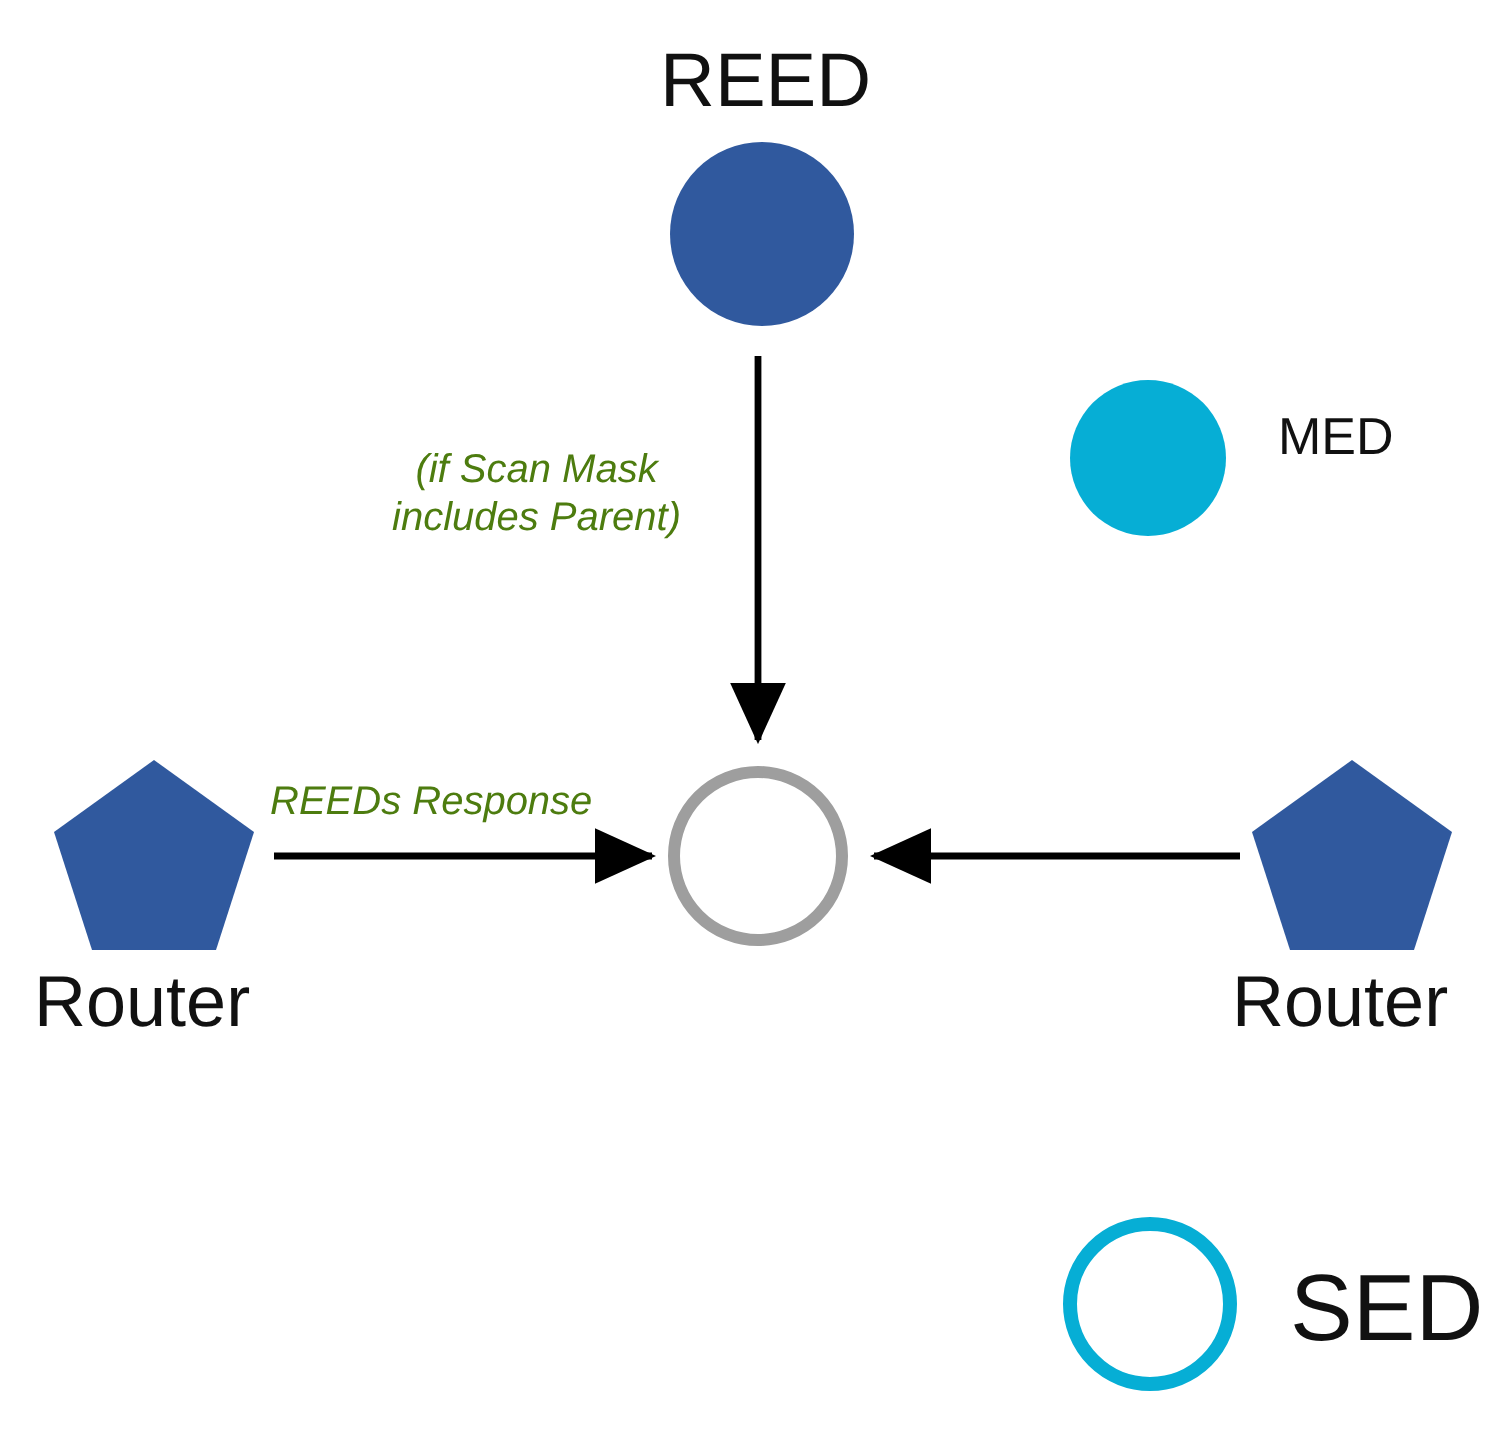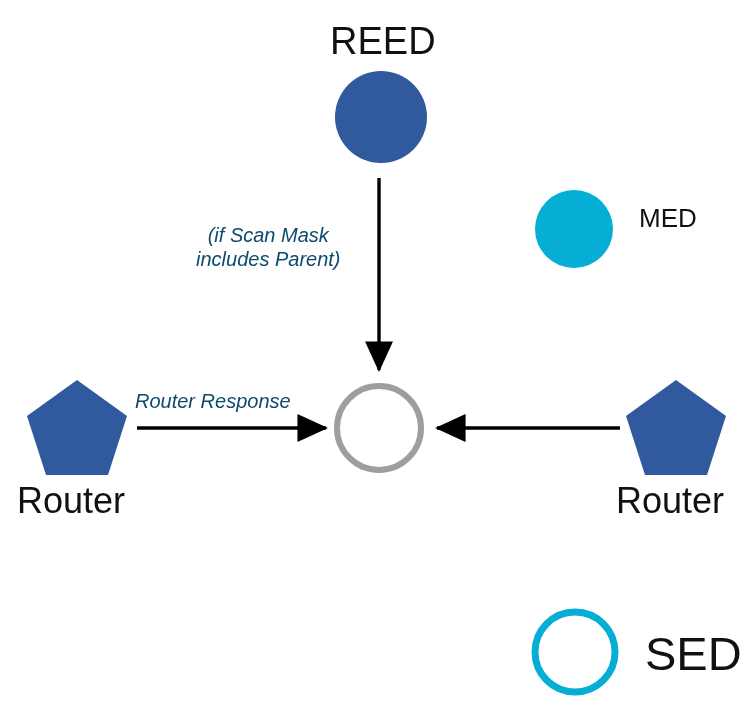--- a/index.html
+++ b/index.html
@@ -30,21 +30,21 @@
   .node-label {
     position: absolute;
     color: #111111;
     font-family: "Liberation Sans", sans-serif;
     font-weight: 400;
     white-space: nowrap;
     line-height: 1;
   }
   .edge-label {
     position: absolute;
-    color: #0c4a6e;
+    color: #4d7c0f;
     font-family: "Liberation Sans", sans-serif;
     font-style: italic;
     font-weight: 400;
     white-space: nowrap;
     line-height: 1.18;
   }
   #label-reed   { left: 330px; top: 22px;  font-size: 38px; }
   #label-med    { left: 639px; top: 205px; font-size: 26px; }
   #label-sed    { left: 645px; top: 630px; font-size: 47px; }
   #label-router-left  { left: 17px;  top: 483px; font-size: 36px; }
@@ -101,15 +101,15 @@
 
   <div class="node-label" id="label-router-right">Router</div>
 
   <div class="node-label" id="label-sed">SED</div>
 
   <div class="edge-label" id="label-scan-mask">
     <div>(if Scan Mask</div>
     <div>includes Parent)</div>
   </div>
 
-  <div class="edge-label" id="label-parent-response">Router Response</div>
+  <div class="edge-label" id="label-parent-response">REEDs Response</div>
 
 </div>
 
 </body></html>

